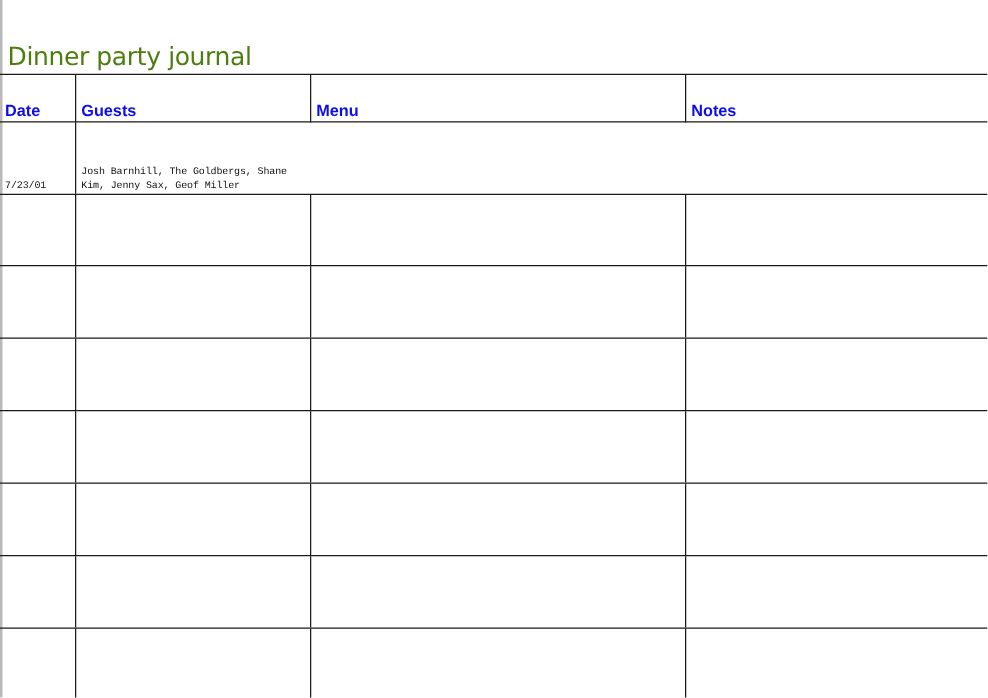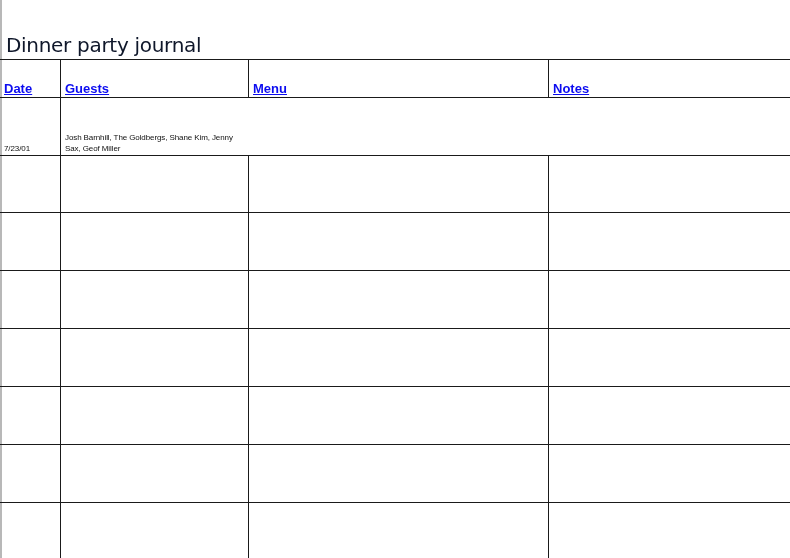--- a/index.html
+++ b/index.html
@@ -20,21 +20,21 @@
       top: 0;
       width: 2px;
       height: 558px;
       background: #b8b8b8;
     }
     .title {
       position: absolute;
       left: 6px;
       top: 33px;
       font-size: 20px;
-      color: #0f172a;
+      color: #4d7c0f;
       font-family: "DejaVu Sans", sans-serif;
       font-weight: normal;
       letter-spacing: -0.3px;
       white-space: nowrap;
     }
     .grid {
       position: absolute;
       left: 0;
       top: 59px;
       width: 790px;
@@ -62,27 +62,26 @@
     .col-guests { left: 60px;  width: 188px; }
     .col-menu   { left: 248px; width: 300px; }
     .col-notes  { left: 548px; width: 242px; text-align: center; }
 
     .hdr {
       font-weight: bold;
       color: #0c0cf0;
       font-size: 13px;
       padding-bottom: 1px;
       white-space: nowrap;
-      text-decoration: underline;
     }
     .txt {
       font-size: 8px;
       line-height: 11px;
       color: #111111;
-      font-family: Liberation Sans, sans-serif;
+      font-family: Liberation Mono, monospace;
       letter-spacing: -0.1px;
     }
     .txt.nowrap { white-space: nowrap; }
   </style>
 </head>
 <body>
 
 <div class="left-edge"></div>
 
 <div class="title">Dinner party journal</div>

